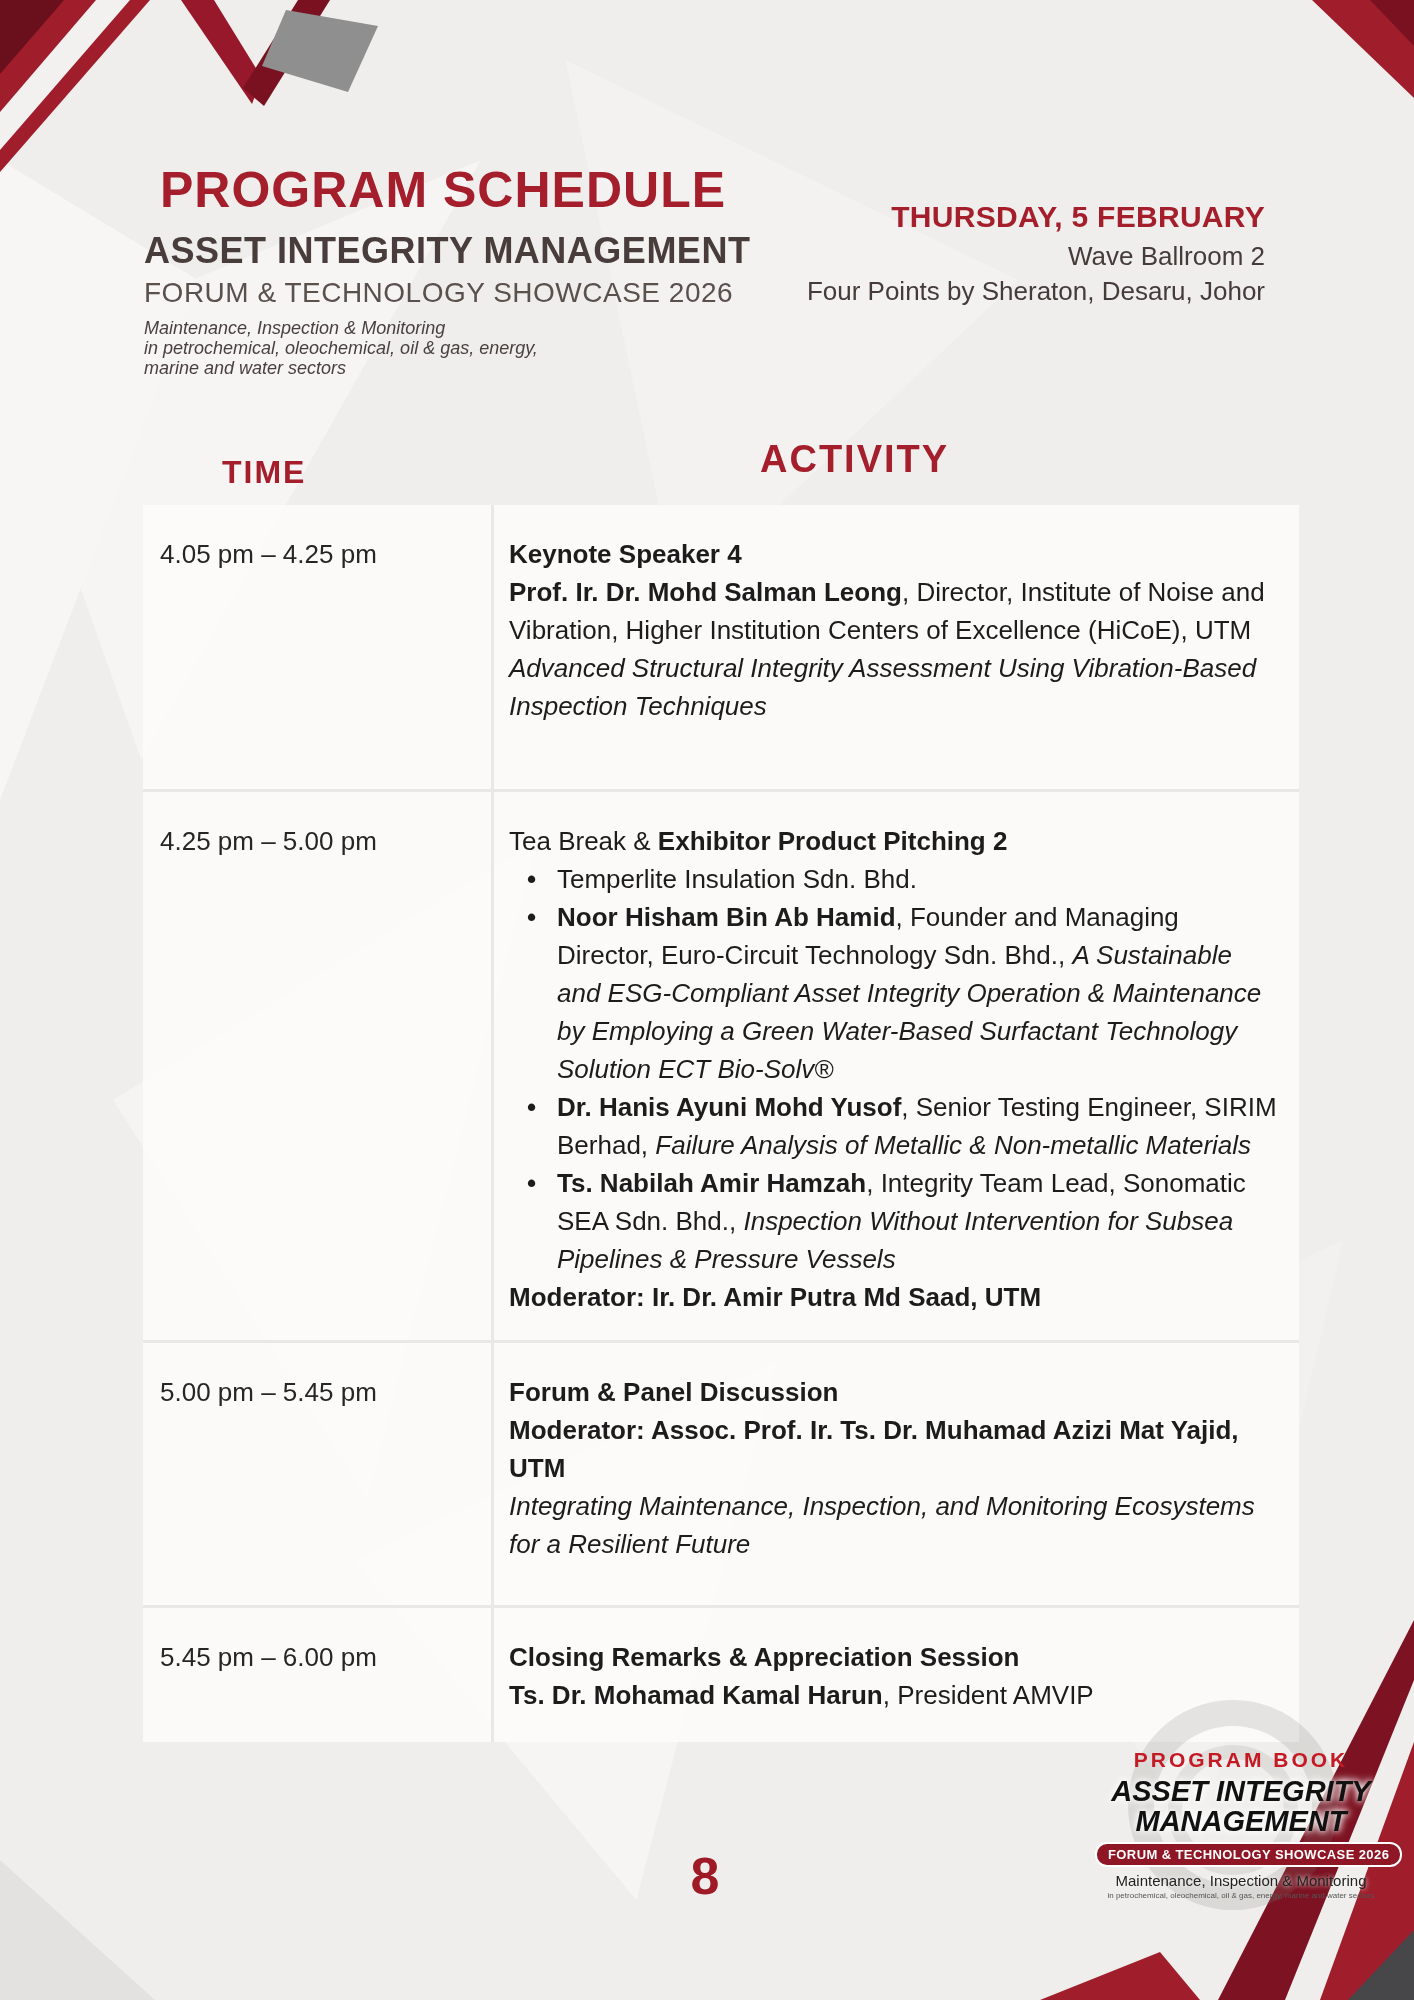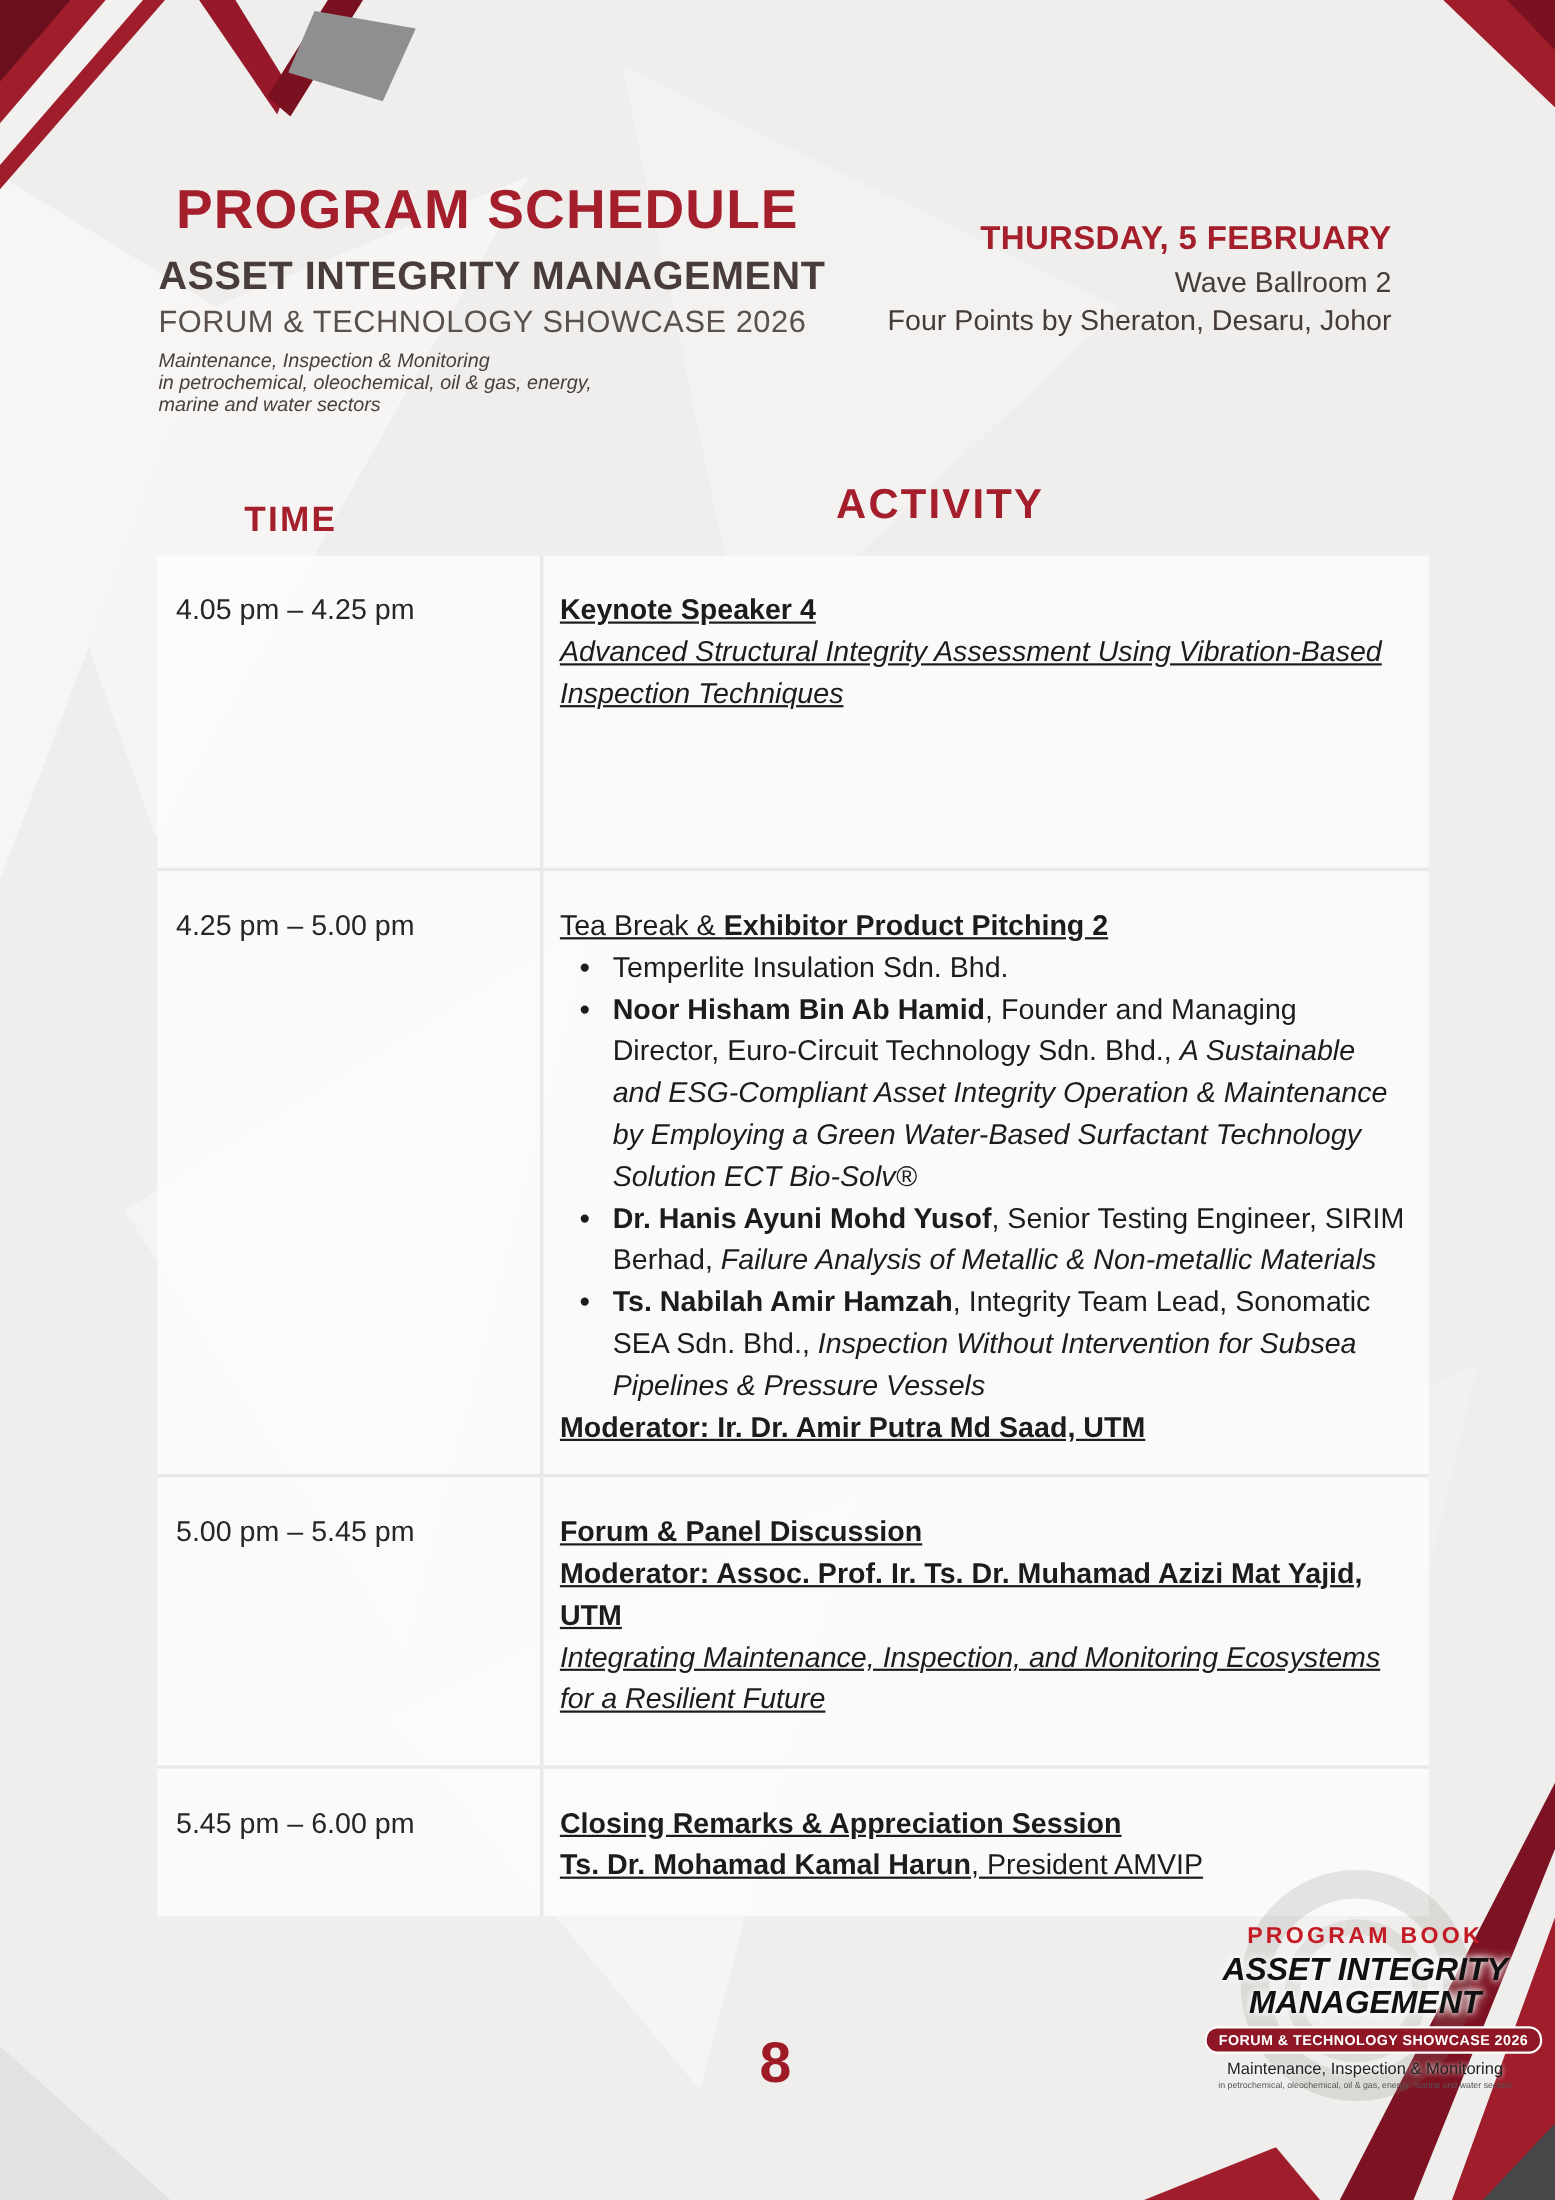--- a/index.html
+++ b/index.html
@@ -54,21 +54,21 @@
   .schedule-row{display:flex;background:rgba(252,251,250,0.92);}
   .schedule-row + .schedule-row{border-top:3px solid #EAE8E7;}
   .schedule-row:nth-child(1){min-height:284px;}
   .schedule-row:nth-child(2){min-height:537px;}
   .schedule-row:nth-child(3){min-height:262px;}
   .schedule-row:nth-child(4){min-height:134px;}
   .cell-time{flex:0 0 348px;box-sizing:border-box;padding:34px 10px 10px 17px;
              font-size:26px;color:#262626;}
   .cell-activity{flex:1;box-sizing:border-box;border-left:3px solid #EAE8E7;
              padding:30px 20px 24px 15px;font-size:26px;line-height:38px;color:#1C1C1C;}
-  .cell-activity p{margin:0;text-decoration:underline;}
+  .cell-activity p{margin:0;}
   .b{font-weight:700;}
   .i{font-style:italic;}
   ul.pitch-list{list-style:none;margin:0;padding:0 0 0 18px;}
   .pitch-list li{position:relative;padding-left:30px;}
   .pitch-list .bullet{position:absolute;left:0;top:0;font-weight:700;}
 
   
   .page-number{position:absolute;left:655px;top:1846px;width:100px;text-align:center;
                font-size:52px;font-weight:800;color:#9E1A26;}
   .ring{position:absolute;left:1128px;top:1700px;width:210px;height:210px;border-radius:50%;
@@ -130,20 +130,21 @@
   </div>
 
   <div class="time-header">TIME</div>
   <div class="activity-header">ACTIVITY</div>
 
   <div class="schedule" id="schedule-body">
       <div class="schedule-row">
         <div class="cell-time">4.05 pm – 4.25 pm</div>
         <div class="cell-activity">
           <p><span class="b ">Keynote Speaker 4</span></p>
+          <p><span class="b ">Prof. Ir. Dr. Mohd Salman Leong</span><span>, Director, Institute of Noise and Vibration, Higher Institution Centers of Excellence (HiCoE), UTM</span></p>
           <p><span class="i">Advanced Structural Integrity Assessment Using Vibration-Based Inspection Techniques</span></p>
         </div>
       </div>
       <div class="schedule-row">
         <div class="cell-time">4.25 pm – 5.00 pm</div>
         <div class="cell-activity">
           <p><span>Tea Break &amp; </span><span class="b ">Exhibitor Product Pitching 2</span></p>
           <ul class="pitch-list">
             <li><span class="bullet">•</span><span>Temperlite Insulation Sdn. Bhd.</span></li>
             <li><span class="bullet">•</span><span class="b ">Noor Hisham Bin Ab Hamid</span><span>, Founder and Managing Director, Euro-Circuit Technology Sdn. Bhd., </span><span class="i">A Sustainable and ESG-Compliant Asset Integrity Operation &amp; Maintenance by Employing a Green Water-Based Surfactant Technology Solution ECT Bio-Solv®</span></li>

